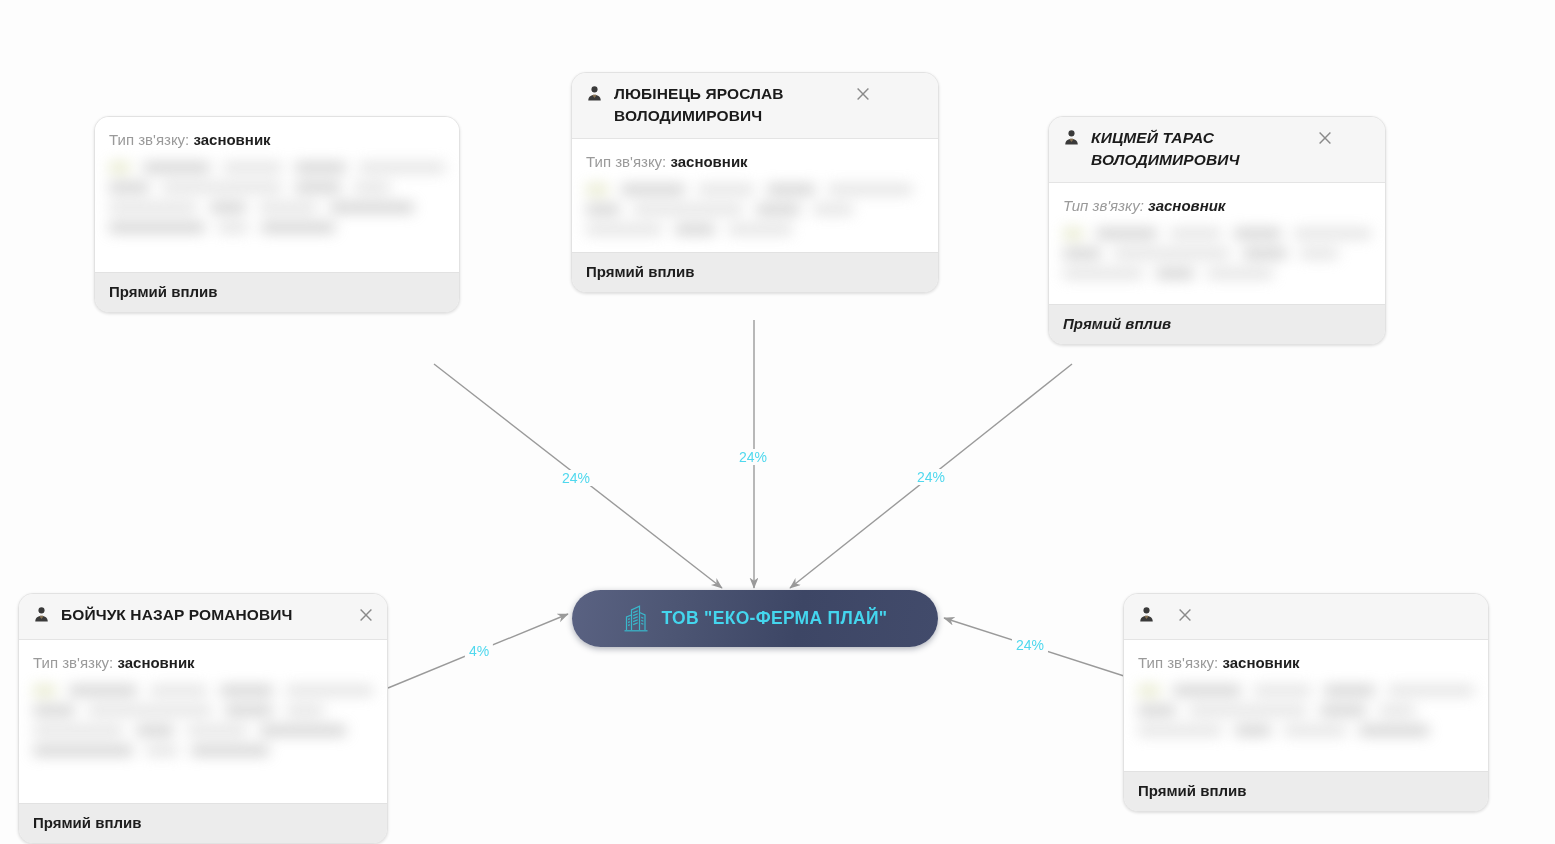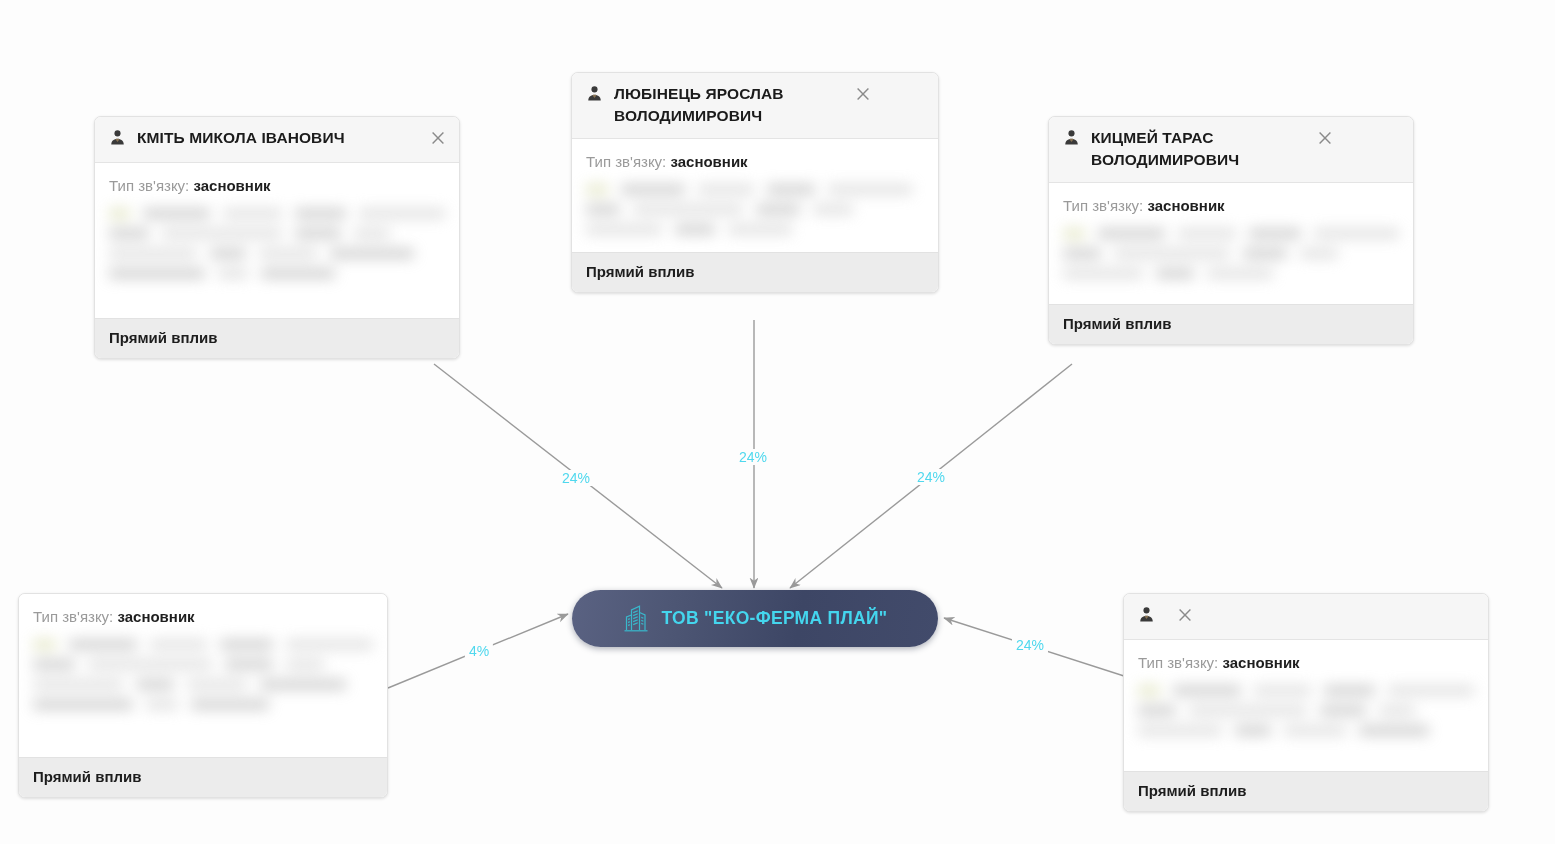--- a/index.html
+++ b/index.html
@@ -38,21 +38,21 @@
     padding: 0 4px;
     line-height: 16px;
     transform: translate(-50%, -50%);
   }
 
   
   .card {
     position: absolute;
     background: #ffffff;
     border: 1px solid #e2e2e2;
-    border-radius: 7px;
+    border-radius: 15px;
     box-shadow: 0 1px 3px rgba(0,0,0,0.13);
     overflow: hidden;
     box-sizing: border-box;
   }
   .card-header {
     background: #f6f6f6;
     border-bottom: 1px solid #e4e4e4;
     display: flex;
     align-items: flex-start;
     padding: 10px 12px 11px 14px;
@@ -174,31 +174,20 @@
     <line x1="1124" y1="676" x2="944" y2="618" stroke="#9a9a9a" stroke-width="1.4" marker-end="url(#arrow)"></line>
   </svg>
 
   <div class="edge-label" style="left:576px; top:478px;">24%</div>
   <div class="edge-label" style="left:753px; top:457px;">24%</div>
   <div class="edge-label" style="left:931px; top:477px;">24%</div>
   <div class="edge-label" style="left:479px; top:651px;">4%</div>
   <div class="edge-label" style="left:1030px; top:645px;">24%</div>
 
   <div class="card" style="left:94px; top:116px; width:366px;">
-    <div class="card-header">
-      <svg class="person-icon" viewBox="0 0 24 24">
-        <circle cx="12" cy="6.2" r="4.3" fill="#3a3a3a"></circle>
-        <path d="M3.2 22c0-5 4-8.1 8.8-8.1S20.8 17 20.8 22z" fill="#3a3a3a"></path>
-        <path d="M9.1 14.3c1.9-.5 3.9-.5 5.8 0l-2.9 4.2z" fill="#c9a26a" opacity="0.55"></path>
-      </svg>
-      <div class="card-title">КМІТЬ МИКОЛА ІВАНОВИЧ</div>
-      <svg class="close-icon" viewBox="0 0 20 20">
-        <path d="M4 4 L16 16 M16 4 L4 16" stroke="#8a8a8a" stroke-width="1.6" fill="none"></path>
-      </svg>
-    </div>
     <div class="card-body">
       <div class="rel-line">
         <span>Тип зв'язку:</span>
         <b>засновник</b>
       </div>
       <div class="blurred" style="height:100px;">
         <div class="bl-row">
             <div class="bl tint" style="width:22px"></div>
             <div class="bl" style="width:70px"></div>
             <div class="bl light" style="width:62px"></div>
@@ -261,21 +250,21 @@
         <div class="bl-row">
             <div class="bl light" style="width:76px"></div>
             <div class="bl" style="width:40px"></div>
             <div class="bl light" style="width:64px"></div>
           </div>
       </div>
     </div>
     <div class="card-footer">Прямий вплив</div>
   </div>
 
-  <div class="card" style="left:1048px; top:116px; width:366px;">
+  <div class="card" style="left:1048px; top:116px; width:338px;font-style:italic;">
     <div class="card-header">
       <svg class="person-icon" viewBox="0 0 24 24">
         <circle cx="12" cy="6.2" r="4.3" fill="#3a3a3a"></circle>
         <path d="M3.2 22c0-5 4-8.1 8.8-8.1S20.8 17 20.8 22z" fill="#3a3a3a"></path>
         <path d="M9.1 14.3c1.9-.5 3.9-.5 5.8 0l-2.9 4.2z" fill="#c9a26a" opacity="0.55"></path>
       </svg>
       <div class="card-title" style="max-width:215px;">КИЦМЕЙ ТАРАС ВОЛОДИМИРОВИЧ</div>
       <svg class="close-icon" viewBox="0 0 20 20">
         <path d="M4 4 L16 16 M16 4 L4 16" stroke="#8a8a8a" stroke-width="1.6" fill="none"></path>
       </svg>
@@ -303,20 +292,31 @@
             <div class="bl light" style="width:80px"></div>
             <div class="bl" style="width:38px"></div>
             <div class="bl light" style="width:66px"></div>
           </div>
       </div>
     </div>
     <div class="card-footer">Прямий вплив</div>
   </div>
 
   <div class="card" style="left:18px; top:593px; width:370px;">
+    <div class="card-header">
+      <svg class="person-icon" viewBox="0 0 24 24">
+        <circle cx="12" cy="6.2" r="4.3" fill="#3a3a3a"></circle>
+        <path d="M3.2 22c0-5 4-8.1 8.8-8.1S20.8 17 20.8 22z" fill="#3a3a3a"></path>
+        <path d="M9.1 14.3c1.9-.5 3.9-.5 5.8 0l-2.9 4.2z" fill="#c9a26a" opacity="0.55"></path>
+      </svg>
+      <div class="card-title">БОЙЧУК НАЗАР РОМАНОВИЧ</div>
+      <svg class="close-icon" viewBox="0 0 20 20">
+        <path d="M4 4 L16 16 M16 4 L4 16" stroke="#8a8a8a" stroke-width="1.6" fill="none"></path>
+      </svg>
+    </div>
     <div class="card-body">
       <div class="rel-line">
         <span>Тип зв'язку:</span>
         <b>засновник</b>
       </div>
       <div class="blurred" style="height:108px;">
         <div class="bl-row">
             <div class="bl tint" style="width:24px"></div>
             <div class="bl" style="width:72px"></div>
             <div class="bl light" style="width:60px"></div>

